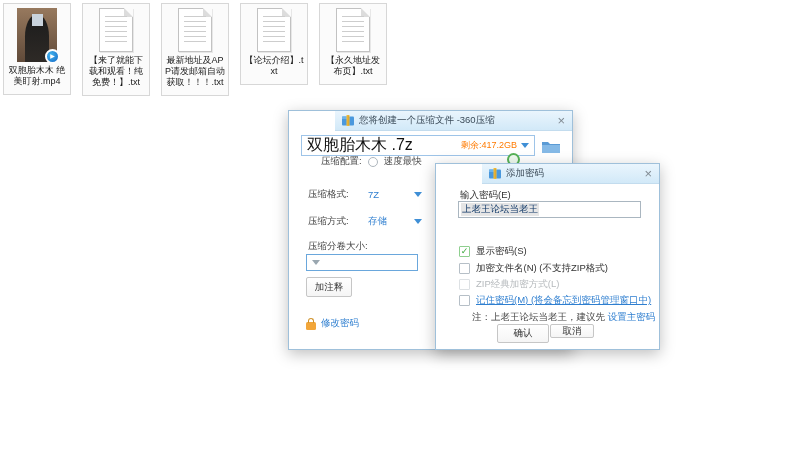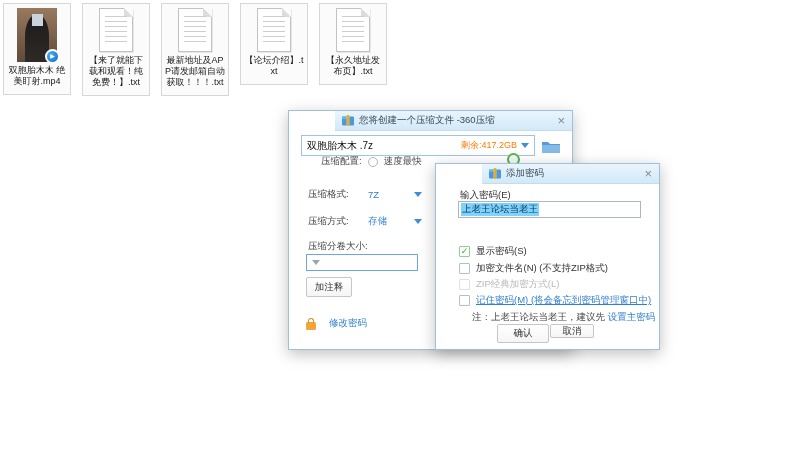--- a/index.html
+++ b/index.html
@@ -31,51 +31,51 @@
   .dialog { position:absolute; background:#fff; border:1px solid #9fc0da; box-shadow:0 4px 14px rgba(0,0,0,.25);padding-left:46px; }
   #zipDialog { left:288px; top:110px; width:285px; height:240px; z-index:10; }
   #pwdDialog { left:435px; top:163px; width:225px; height:187px; z-index:20; }
   .titlebar { height:20px; background:linear-gradient(#eaf5fd,#d2e9f8); border-bottom:1px solid #c3dcee;
     display:flex; align-items:center; gap:5px; padding:0 7px; }
   .title { font-size:9.5px; color:#3a4a58; }
   .close { margin-left:auto; font-size:13px; color:#808a92; line-height:1; }
   
   .fname-box { position:absolute; left:12px; top:24px; width:234px; height:21px; border:1px solid #9ec4e8;
     display:flex; align-items:center; gap:4px; padding:0 5px; background:#fff; }
-  .fname { flex:1; font-size:10px; color:#111; white-space:nowrap; overflow:hidden; }
+  .fname { flex:1; font-size:16px; color:#111; white-space:nowrap; overflow:hidden; }
   .remain { font-size:9px; color:#ff7a00; white-space:nowrap; }
   .caret { width:0; height:0; border-left:4px solid transparent; border-right:4px solid transparent; border-top:5px solid #3f8fd6; }
   .caret.gray { border-top-color:#9aa7b0; }
   .folder-btn { position:absolute; left:252px; top:27px; width:20px; height:16px; }
   .row-config { position:absolute; left:32px; top:44px; display:flex; align-items:center; gap:6px; font-size:9.5px; color:#444; }
   .radio { width:10px; height:10px; border:1px solid #aeb6bd; border-radius:50%; background:#fff; }
   .partial-radio { position:absolute; left:218px; top:42px; width:13px; height:13px; border:2px solid #57b257;
     border-radius:50%; background:#effaef; z-index:1; }
   .field-row { position:absolute; left:19px; width:114px; display:flex; align-items:center; font-size:9.5px; color:#444; }
   .field-row .lbl { width:60px; }
   .field-row .val { color:#2f7fd0; }
   .field-row .caret { margin-left:auto; }
   #formatRow { top:77px; } #methodRow { top:104px; }
   .split-label { position:absolute; left:19px; top:129px; font-size:9.5px; color:#444; }
   .combo { position:absolute; left:17px; top:143px; width:112px; height:17px; border:1px solid #6aa7dc;
     display:flex; align-items:center; padding:0 5px; background:#fff; }
   .combo .val { font-size:9.5px; color:#333; }
   .btn { border:1px solid #c6c6c6; background:linear-gradient(#ffffff,#f5f5f5); border-radius:2px;
     font-size:9.5px; color:#333; display:flex; align-items:center; justify-content:center; }
   .comment-btn { position:absolute; left:17px; top:166px; width:46px; height:20px; }
-  .pwd-link-row { position:absolute; left:17px; top:206px; display:flex; align-items:center; gap:13px; }
+  .pwd-link-row { position:absolute; left:17px; top:206px; display:flex; align-items:center; gap:5px; }
   .lock { position:relative; width:10px; height:8px; background:#f2a63a; border-radius:1.5px; margin-top:5px; }
   .lock:before { content:''; position:absolute; top:-4px; left:2px; width:4px; height:4px;
     border:1.5px solid #d0932c; border-bottom:none; border-radius:3px 3px 0 0; }
   .blue-link { font-size:9.5px; color:#2f7fd0; }
   
   .pwd-label { position:absolute; left:24px; top:25px; font-size:9.5px; color:#333; }
   .pwd-input { position:absolute; left:22px; top:37px; width:183px; height:17px; border:1px solid #aab6c0;
     display:flex; align-items:center; padding:0 2px; background:#fff; }
-  .selection { background:#7dd3fc; color:#0c3565; font-size:9.5px; padding:0 1px; white-space:nowrap; }
+  .selection { background:#e5e5e5; color:#0c3565; font-size:9.5px; padding:0 1px; white-space:nowrap; }
   .cb-row { position:absolute; left:23px; display:flex; align-items:center; gap:6px; font-size:9.5px; color:#333; }
   #cbRow0 { top:81px; } #cbRow1 { top:98px; } #cbRow2 { top:114px; } #cbRow3 { top:130px; }
   .checkbox { width:11px; height:11px; border:1px solid #b6bfc7; background:#fff; border-radius:1px;
     font-size:9px; line-height:9px; text-align:center; color:#3aa83a; flex:none; }
   .checkbox.checked { border-color:#8fcf8f; }
   .cb-row.disabled .checkbox { border-color:#dde1e4; }
   .cb-row.disabled .cb-label { color:#b6babd; }
   .cb-row.blue .cb-label { color:#2f7fd0;text-decoration:underline; }
   .note { position:absolute; left:36px; top:147px; font-size:9.5px; color:#444; white-space:nowrap; }
   #confirmBtn { position:absolute; left:61px; top:160px; width:52px; height:19px; }

